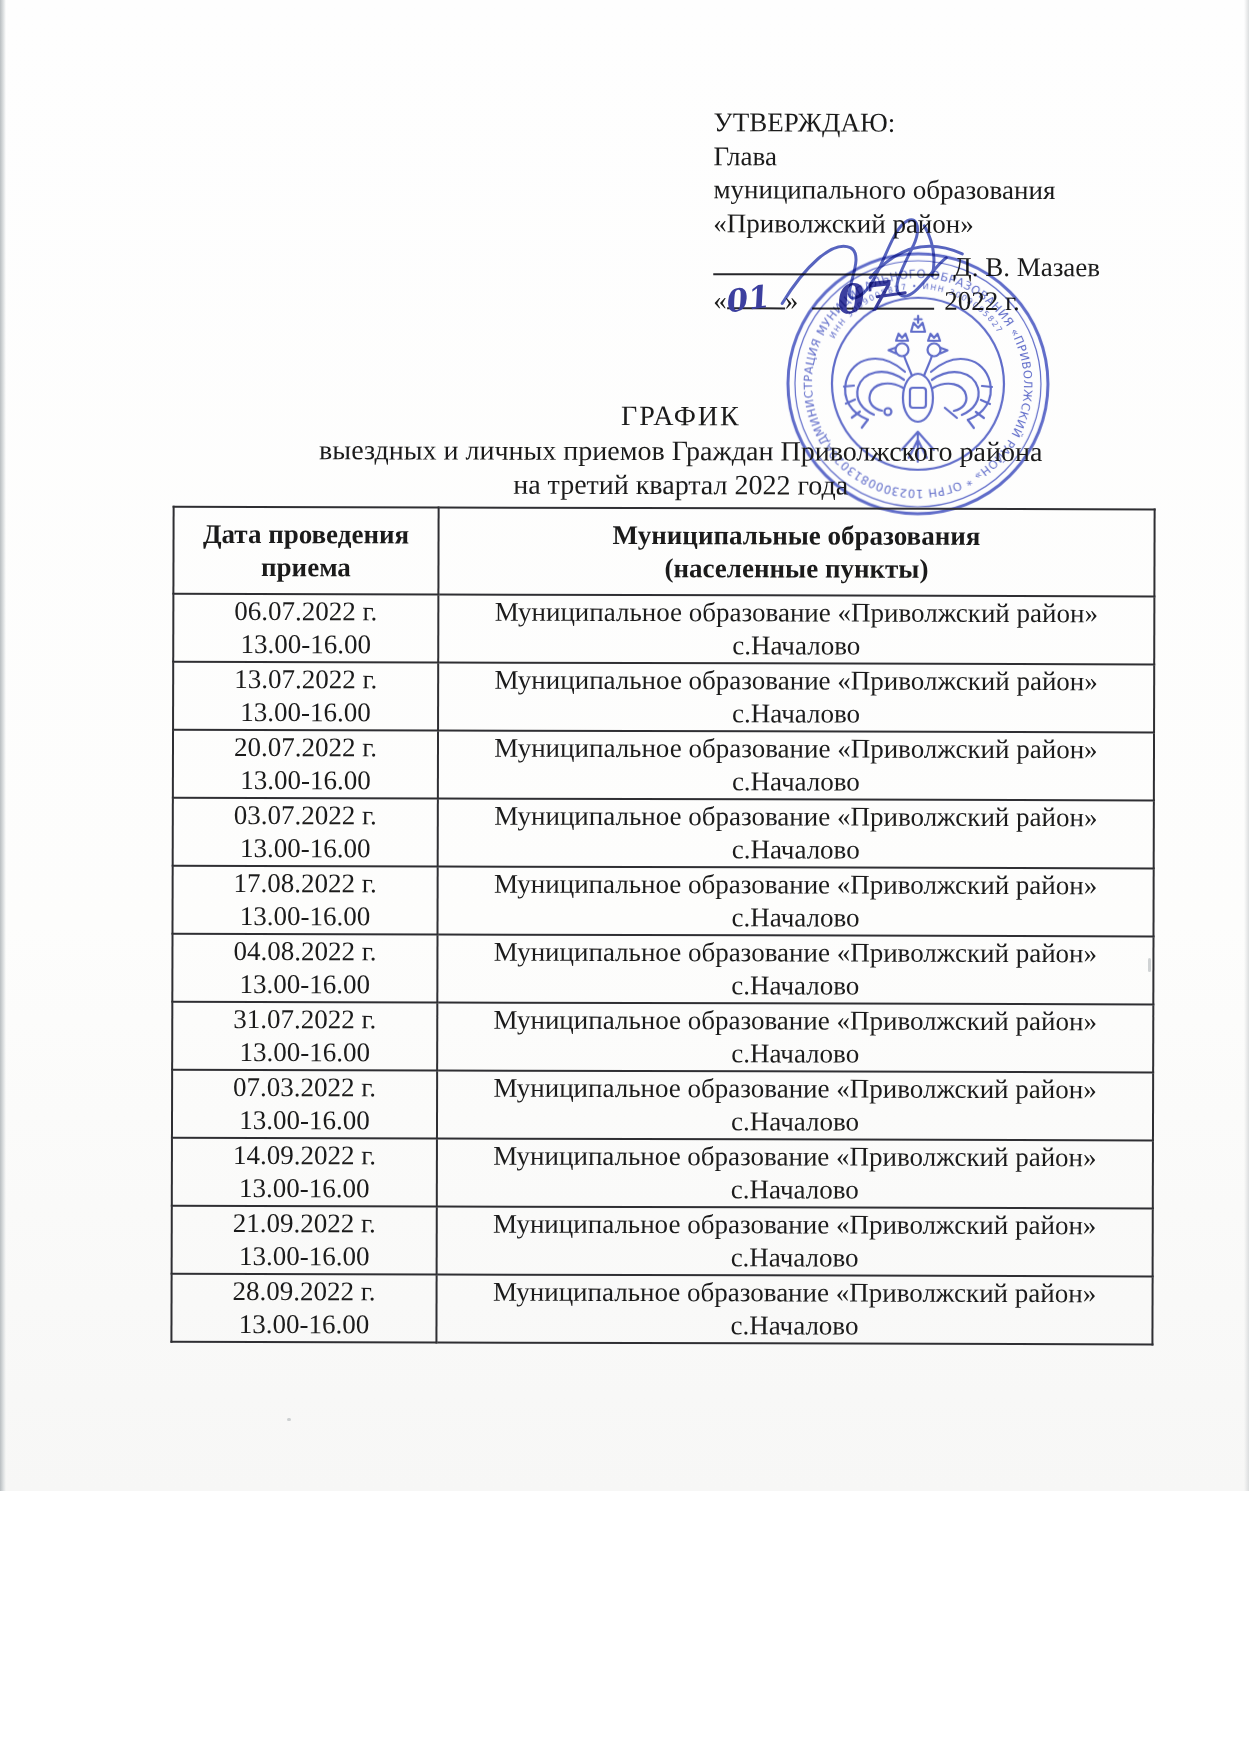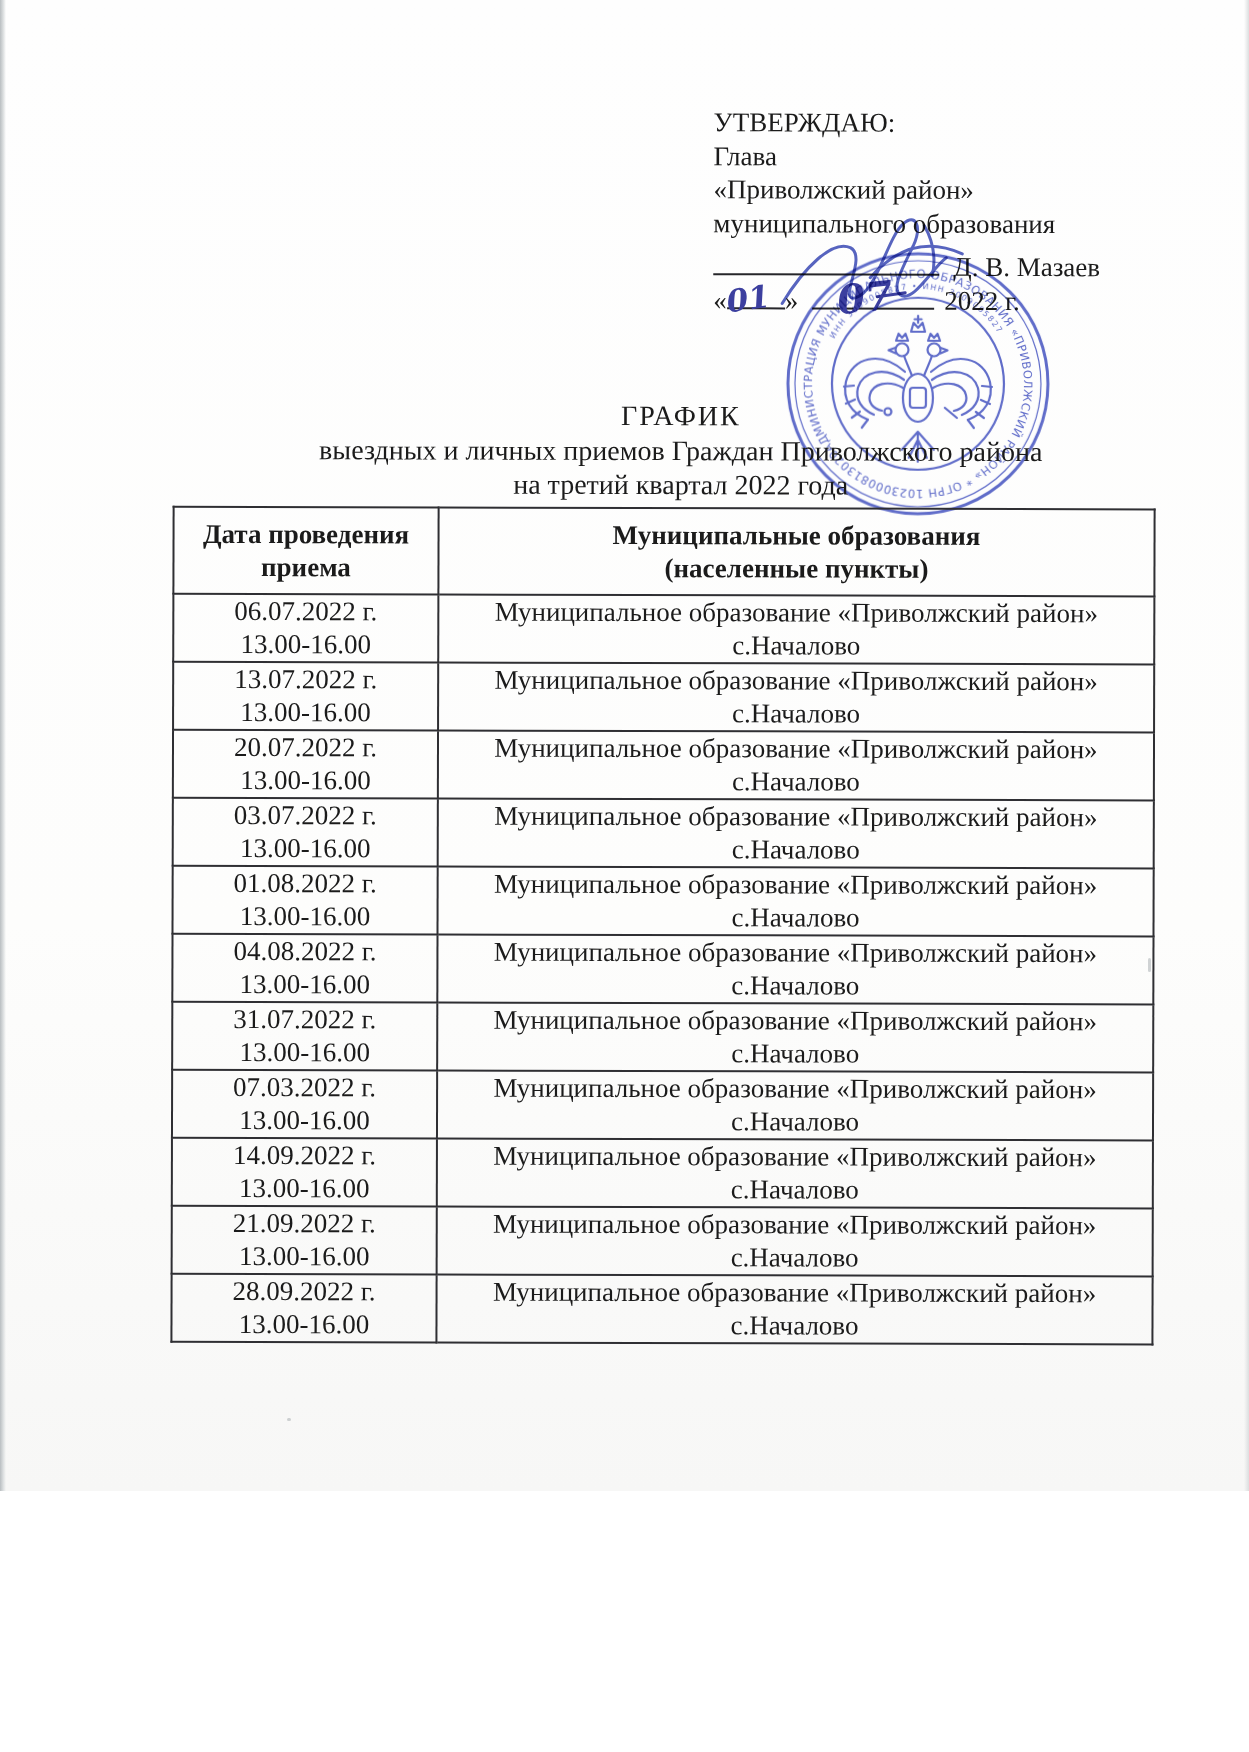--- a/index.html
+++ b/index.html
@@ -50,22 +50,22 @@
   <div class="scan-edge-left"></div>
   <div class="scan-edge-right"></div>
   <div class="speck" style="left:1148px;top:958px;width:3px;height:14px;"></div>
   <div class="speck" style="left:287px;top:1418px;width:4px;height:3px;"></div>
 
   <div class="content">
 
     <div class="approval">
       <div class="ln">УТВЕРЖДАЮ:</div>
       <div class="ln">Глава</div>
+      <div class="ln">муниципального образования</div>
       <div class="ln">«Приволжский район»</div>
-      <div class="ln">муниципального образования</div>
       <div class="sig-row">
         <span class="sig-blank"></span>
         <span class="sig-name">Д. В. Мазаев</span>
       </div>
       <div class="date-row">
         <span>«</span>
         <span class="blank blank-day"></span>
         <span>»</span>
         <span class="blank blank-month"></span>
         <span class="date-year">2022 г.</span>
@@ -194,21 +194,21 @@
               <div>03.07.2022 г.</div>
               <div>13.00-16.00</div>
             </td>
             <td>
               <div>Муниципальное образование «Приволжский район»</div>
               <div>с.Началово</div>
             </td>
           </tr>
           <tr>
             <td>
-              <div>01.08.2022 г.</div>
+              <div>17.08.2022 г.</div>
               <div>13.00-16.00</div>
             </td>
             <td>
               <div>Муниципальное образование «Приволжский район»</div>
               <div>с.Началово</div>
             </td>
           </tr>
           <tr>
             <td>
               <div>04.08.2022 г.</div>

